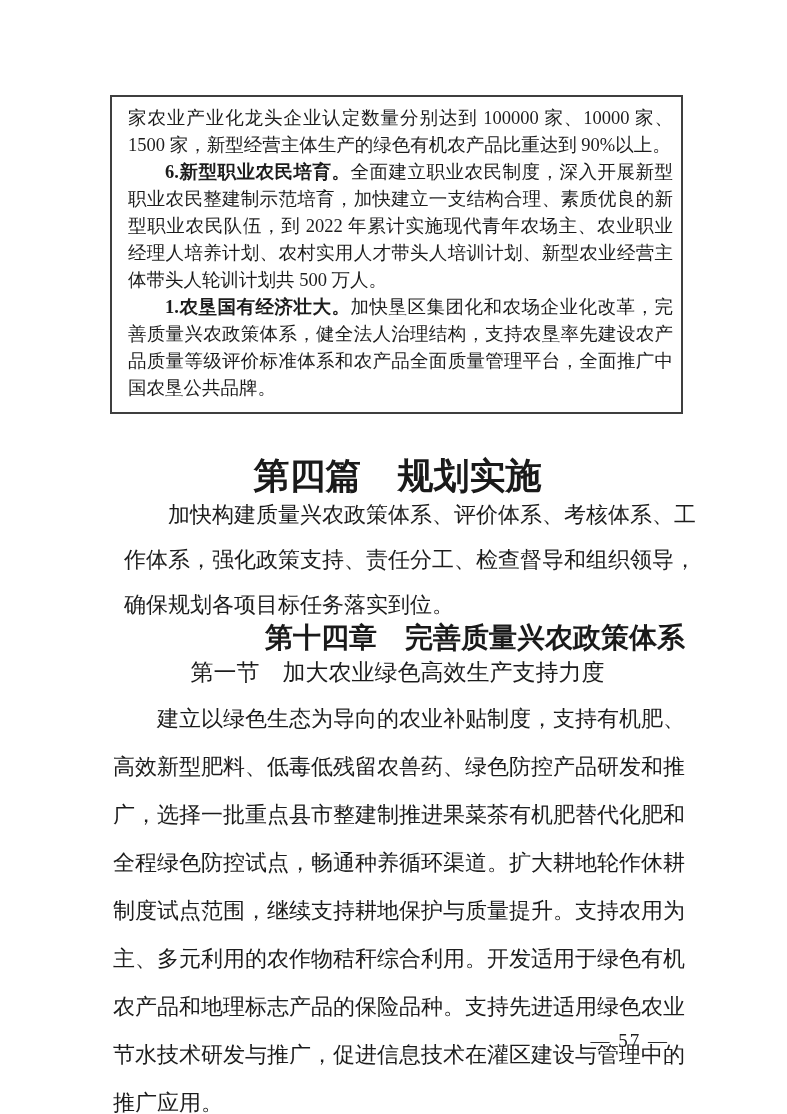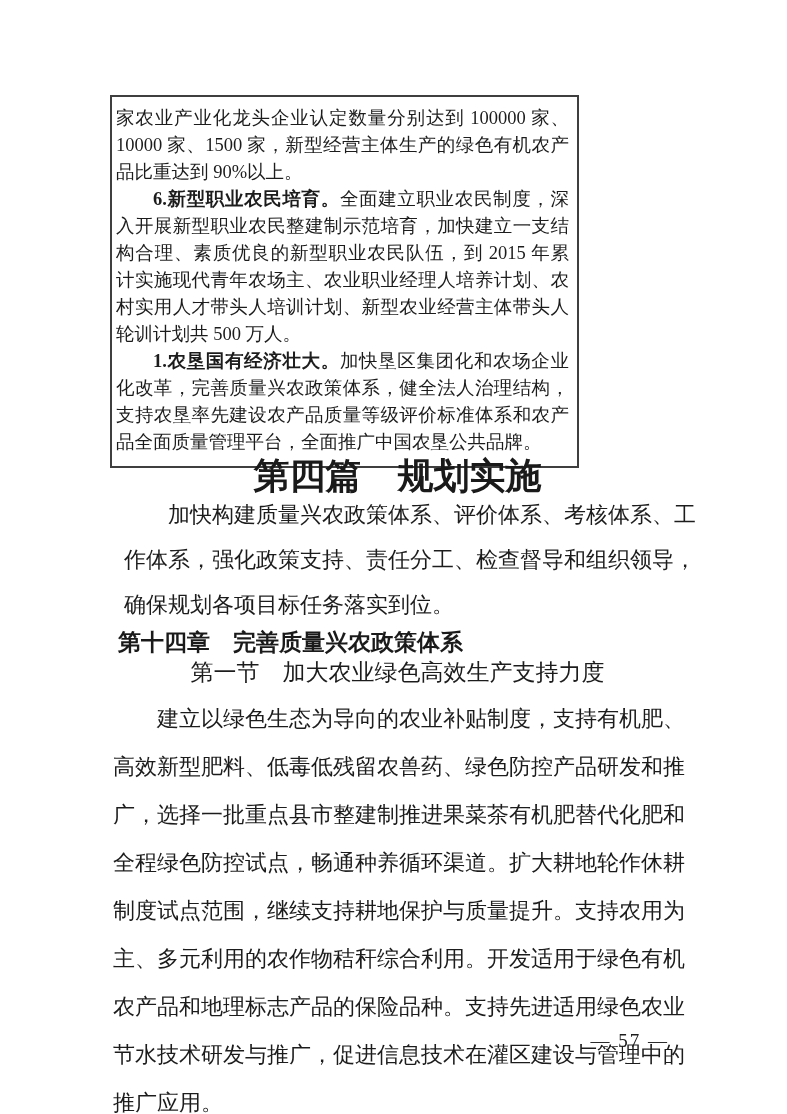--- a/index.html
+++ b/index.html
@@ -17,24 +17,24 @@
   .page {
     position: relative;
     width: 787px;
     height: 1114px;
     background: #ffffff;
   }
   .callout-box {
     position: absolute;
     left: 110px;
     top: 95px;
-    width: 469px;
+    width: 573px;
     box-sizing: border-box;
     border: 2px solid #3f3f3f;
-    padding: 8px 8px 10px 4px;
+    padding: 8px 8px 10px 16px;
     font-size: 18.5px;
     line-height: 27px;
     text-align: justify;
   }
   .box-para {
     margin: 0;
     text-indent: 2em;
   }
   .box-para.no-indent {
     text-indent: 0;
@@ -63,24 +63,24 @@
     font-size: 22px;
     line-height: 45px;
     text-align: justify;
     text-indent: 2em;
   }
   .chapter-heading {
     position: absolute;
     left: 110px;
     top: 619px;
     width: 575px;
-    margin: 8px;
-    text-align: left;
+    margin: 0;
+    text-align: right;
     font-family: "Liberation Sans", "DejaVu Sans", sans-serif;
-    font-size: 23px;
+    font-size: 28px;
     font-weight: bold;
     color: #1a1a1a;
   }
   .section-heading {
     position: absolute;
     left: 110px;
     top: 657px;
     width: 575px;
     margin: 0;
     text-align: center;
@@ -107,21 +107,21 @@
     color: #1c1c1c;
   }
 </style>
 </head>
 <body>
 
 <div class="page">
 
   <div class="callout-box">
     <p class="box-para no-indent">家农业产业化龙头企业认定数量分别达到 100000 家、10000 家、1500 家，新型经营主体生产的绿色有机农产品比重达到 90%以上。</p>
-    <p class="box-para"><span class="box-lead">6.新型职业农民培育。</span><span>全面建立职业农民制度，深入开展新型职业农民整建制示范培育，加快建立一支结构合理、素质优良的新型职业农民队伍，到 2015 年累计实施现代青年农场主、农业职业经理人培养计划、农村实用人才带头人培训计划、新型农业经营主体带头人轮训计划共 500 万人。</span></p>
+    <p class="box-para"><span class="box-lead">6.新型职业农民培育。</span><span>全面建立职业农民制度，深入开展新型职业农民整建制示范培育，加快建立一支结构合理、素质优良的新型职业农民队伍，到 2022 年累计实施现代青年农场主、农业职业经理人培养计划、农村实用人才带头人培训计划、新型农业经营主体带头人轮训计划共 500 万人。</span></p>
     <p class="box-para"><span class="box-lead">1.农垦国有经济壮大。</span><span>加快垦区集团化和农场企业化改革，完善质量兴农政策体系，健全法人治理结构，支持农垦率先建设农产品质量等级评价标准体系和农产品全面质量管理平台，全面推广中国农垦公共品牌。</span></p>
   </div>
 
   <h1 class="part-heading">第四篇　规划实施</h1>
 
   <p class="intro-para">加快构建质量兴农政策体系、评价体系、考核体系、工作体系，强化政策支持、责任分工、检查督导和组织领导，确保规划各项目标任务落实到位。</p>
 
   <h2 class="chapter-heading">第十四章　完善质量兴农政策体系</h2>
 
   <h3 class="section-heading">第一节　加大农业绿色高效生产支持力度</h3>

